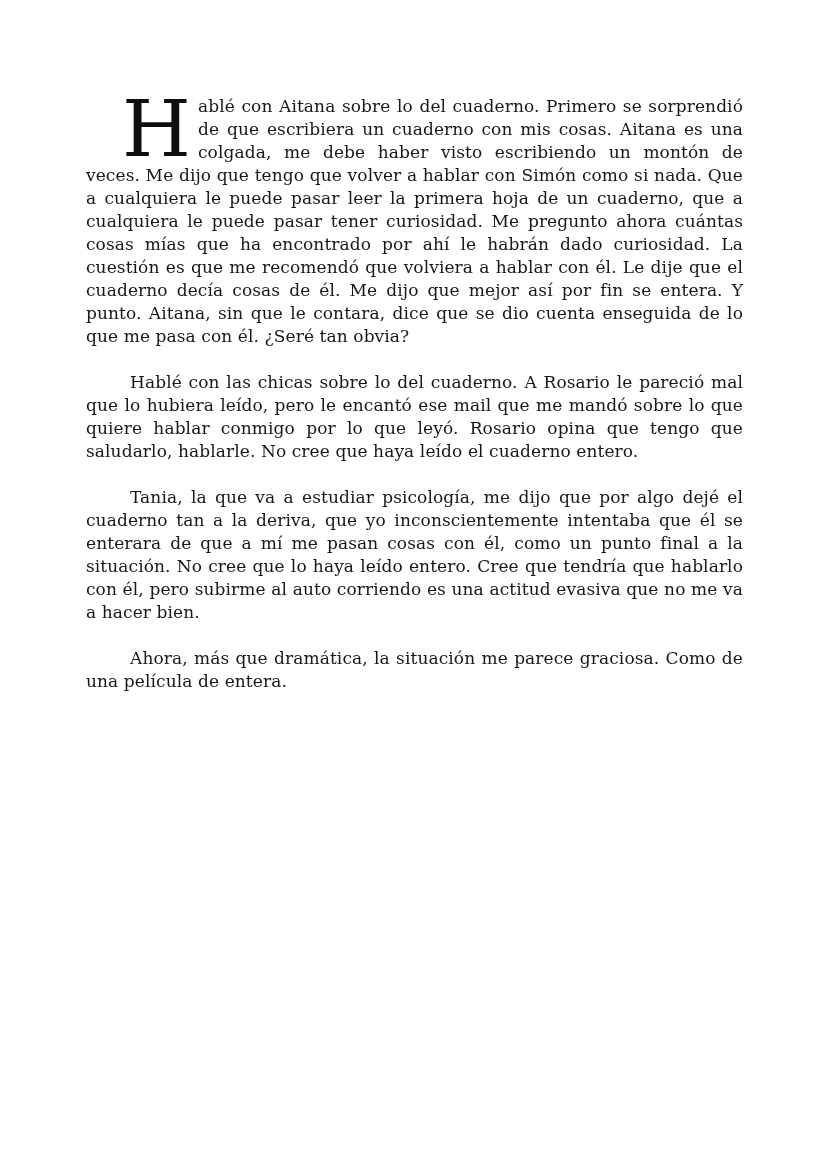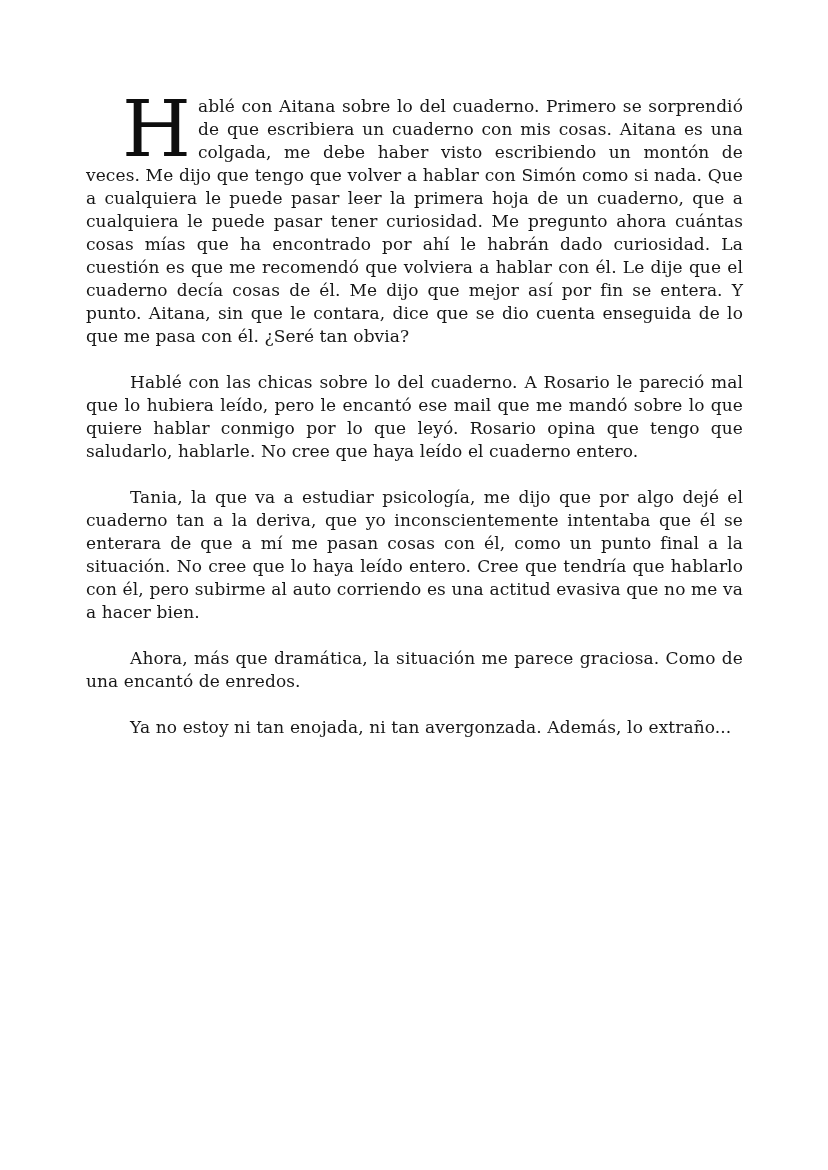--- a/index.html
+++ b/index.html
@@ -44,15 +44,14 @@
 </style>
 </head>
 <body>
 
 <div class="page">
   <p class="para first">
     <span class="dropcap">H</span><span>ablé con Aitana sobre lo del cuaderno. Primero se sorprendió de que escribiera un cuaderno con mis cosas. Aitana es una colgada, me debe haber visto escribiendo un montón de veces. Me dijo que tengo que volver a hablar con Simón como si nada. Que a cualquiera le puede pasar leer la primera hoja de un cuaderno, que a cualquiera le puede pasar tener curiosidad. Me pregunto ahora cuántas cosas mías que ha encontrado por ahí le habrán dado curiosidad. La cuestión es que me recomendó que volviera a hablar con él. Le dije que el cuaderno decía cosas de él. Me dijo que mejor así por fin se entera. Y punto. Aitana, sin que le contara, dice que se dio cuenta enseguida de lo que me pasa con él. ¿Seré tan obvia?</span>
   </p>
   <p class="para"><span>Hablé con las chicas sobre lo del cuaderno. A Rosario le pareció mal que lo hubiera leído, pero le encantó ese mail que me mandó sobre lo que quiere hablar conmigo por lo que leyó. Rosario opina que tengo que saludarlo, hablarle. No cree que haya leído el cuaderno entero.</span></p>
   <p class="para"><span>Tania, la que va a estudiar psicología, me dijo que por algo dejé el cuaderno tan a la deriva, que yo inconscientemente intentaba que él se enterara de que a mí me pasan cosas con él, como un punto final a la situación. No cree que lo haya leído entero. Cree que tendría que hablarlo con él, pero subirme al auto corriendo es una actitud evasiva que no me va a hacer bien.</span></p>
-  <p class="para"><span>Ahora, más que dramática, la situación me parece graciosa. Como de una encantó de enredos.</span></p>
-  <p class="para"><span>Ya no estoy ni tan enojada, ni tan avergonzada. Además, lo extraño...</span></p>
+  <p class="para"><span>Ahora, más que dramática, la situación me parece graciosa. Como de una película de entera.</span></p>
 </div>
 
 </body></html>

